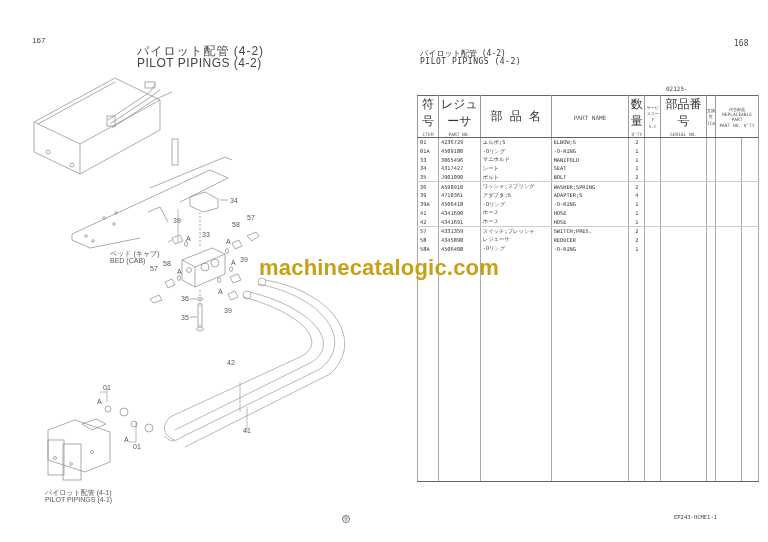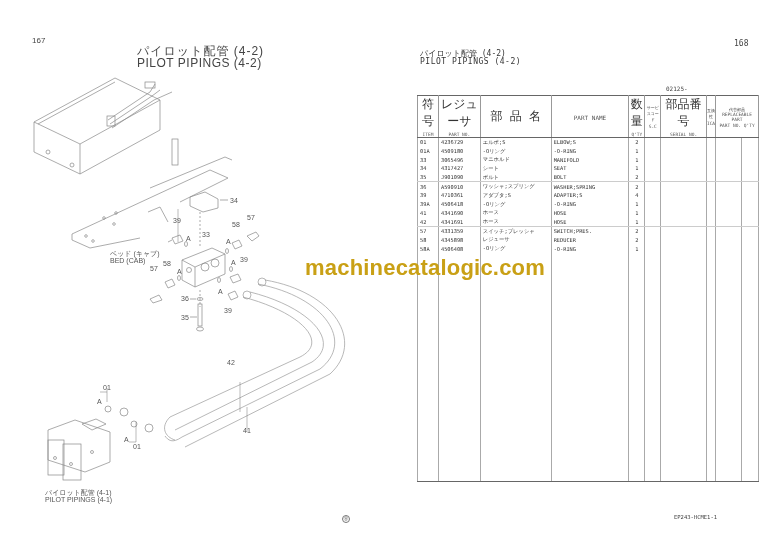--- a/index.html
+++ b/index.html
@@ -20,21 +20,21 @@
                 font-family:"DejaVu Sans Mono", monospace; font-size:5.3px; color:#333; }
   table.parts th { border-left:1px solid #999; border-right:1px solid #999; font-weight:normal; height:27px;
                    border-top:1.5px solid #666; border-bottom:1px solid #666; text-align:center; vertical-align:middle; padding:0; }
   table.parts th .jp { display:block; font-size:12px; }
   table.parts th .en { display:block; font-size:4.5px; color:#555; margin-top:2px; }
   table.parts td { border-left:1px solid #aaa; border-right:1px solid #aaa; height:8.7px; padding:0 2px; white-space:nowrap; }
   table.parts tr.sep td { border-bottom:1px solid #ccc; }
   table.parts tr.filler td { height:228px; border-bottom:1.5px solid #666; }
   .c-qty { text-align:center; }
   .footer-code { position:absolute; left:290px; top:502px; font-family:"DejaVu Sans Mono", monospace; font-size:5.5px; color:#444; }
-  .watermark { position:absolute; left:259px; top:255px; font-size:22px; font-weight:bold; color:#c9a015; letter-spacing:0.2px;margin-left:46px; }
+  .watermark { position:absolute; left:259px; top:255px; font-size:22px; font-weight:bold; color:#c9a015; letter-spacing:0.2px; }
   .reg { position:absolute; left:342px; top:503px; font-size:6px; color:#555; border:1px solid #777; border-radius:50%; width:6px; height:6px; line-height:6px; text-align:center; }
   .split-h { font-size:4px; line-height:5px; }
 </style>
 </head>
 <body>
 
 <div class="page left-page">
   <div class="pnum" style="left:32px;top:24px;">167</div>
   <div class="title-jp" style="left:137px;top:31px;">パイロット配管 (4-2)</div>
   <div class="title-en" style="left:137px;top:44px;">PILOT PIPINGS (4-2)</div>

